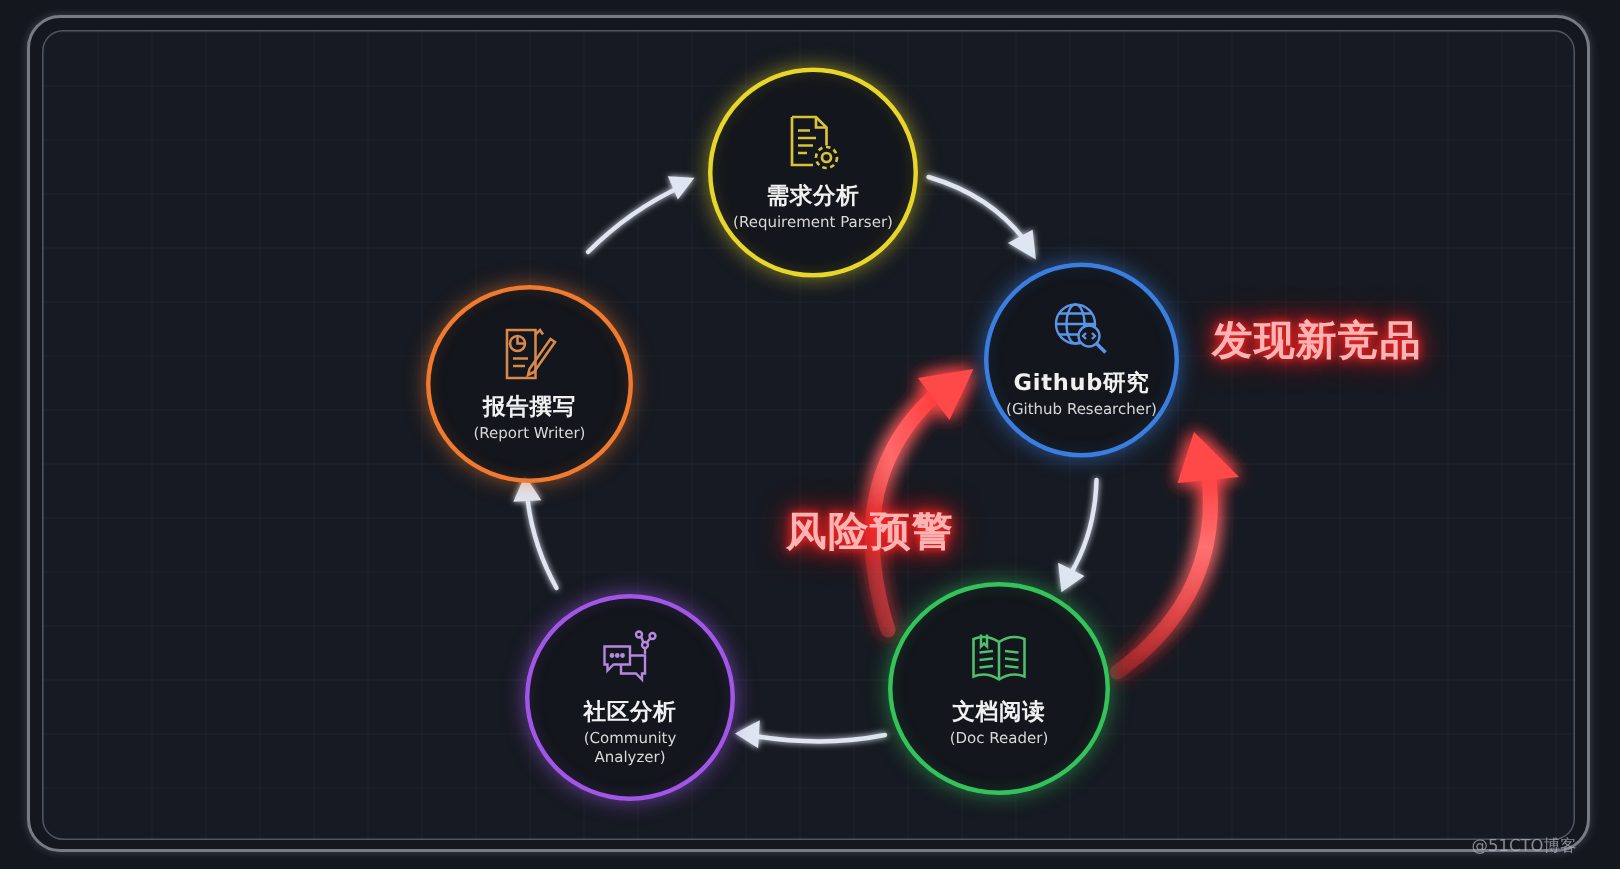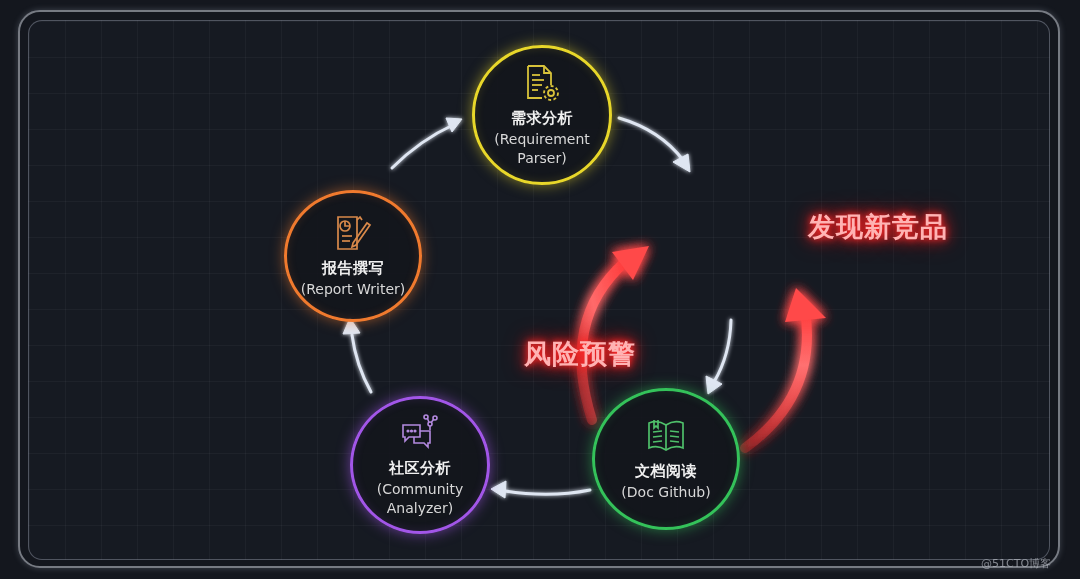--- a/index.html
+++ b/index.html
@@ -26,21 +26,21 @@
     }
     svg.overlay { position: absolute; left: 0; top: 0; }
 
     .node {
       position: absolute; border-radius: 50%;
       display: flex; flex-direction: column; align-items: center; justify-content: center;
       text-align: center; background: rgba(20,22,28,0.92);
     }
     .node .icon { width: 40px; height: 40px; margin-bottom: 6px; }
     .node .cn { font-size: 15px; font-weight: bold; color: #f0f0f0; line-height: 1.2; letter-spacing: 0.5px; }
-    .node .en { font-size: 14px; color: #d8d8d8; line-height: 1.3; margin-top: 3px; max-width: 110px; }
+    .node .en { font-size: 10px; color: #d8d8d8; line-height: 1.3; margin-top: 3px; max-width: 110px; }
 
     .n-yellow { left: 472px; top: 45px; width: 140px; height: 140px;
       border: 3px solid #e8d72a; box-shadow: 0 0 14px rgba(232,215,42,0.55), inset 0 0 10px rgba(232,215,42,0.15); }
     .n-blue { left: 656px; top: 175px; width: 130px; height: 130px;
       border: 3px solid #3a7fe0; box-shadow: 0 0 14px rgba(58,127,224,0.6), inset 0 0 10px rgba(58,127,224,0.15); }
     .n-orange { left: 284px; top: 190px; width: 138px; height: 132px;
       border: 3px solid #f07a2e; box-shadow: 0 0 14px rgba(240,122,46,0.55), inset 0 0 10px rgba(240,122,46,0.15); }
     .n-purple { left: 350px; top: 396px; width: 140px; height: 138px;
       border: 3px solid #a256e8; box-shadow: 0 0 14px rgba(162,86,232,0.6), inset 0 0 10px rgba(162,86,232,0.15); }
     .n-green { left: 592px; top: 388px; width: 148px; height: 142px;
@@ -141,20 +141,36 @@
         <line x1="10" y1="22" x2="20" y2="22"></line>
         <line x1="10" y1="27" x2="16" y2="27"></line>
         <circle cx="29" cy="30" r="3"></circle>
         <circle cx="29" cy="30" r="7" stroke-dasharray="3 2.4"></circle>
       </g>
     </svg>
     <div class="cn">需求分析</div>
     <div class="en">(Requirement Parser)</div>
   </div>
 
+  <div class="node n-blue">
+    <svg class="icon" viewBox="0 0 40 40">
+      <g fill="none" stroke="#5a94e6" stroke-width="1.6">
+        <circle cx="16" cy="16" r="13"></circle>
+        <ellipse cx="16" cy="16" rx="6" ry="13"></ellipse>
+        <line x1="3" y1="16" x2="29" y2="16"></line>
+        <line x1="5" y1="9" x2="27" y2="9"></line>
+        <line x1="5" y1="23" x2="27" y2="23"></line>
+        <circle cx="25" cy="24" r="7" fill="#14161c"></circle>
+        <path d="M23,22 L21,24 L23,26 M27,22 L29,24 L27,26"></path>
+        <line x1="30" y1="29" x2="36" y2="35" stroke-width="2.4"></line>
+      </g>
+    </svg>
+    <div class="cn">Github研究</div>
+    <div class="en">(Github Researcher)</div>
+  </div>
 
   <div class="node n-orange">
     <svg class="icon" viewBox="0 0 40 40">
       <g fill="none" stroke="#d9894a" stroke-width="1.7">
         <path d="M5,4 H24 V36 H5 Z"></path>
         <circle cx="12" cy="13" r="5"></circle>
         <path d="M12,8 V13 H17"></path>
         <line x1="9" y1="23" x2="19" y2="23"></line>
         <line x1="9" y1="28" x2="17" y2="28"></line>
         <path d="M20,30 L34,10 L37,12 L23,32 L19,34 Z"></path>
@@ -193,20 +209,20 @@
         <path d="M8,4 V12 L10,10 L12,12 V4"></path>
         <line x1="7" y1="16" x2="16" y2="15"></line>
         <line x1="7" y1="21" x2="16" y2="20"></line>
         <line x1="7" y1="26" x2="16" y2="25"></line>
         <line x1="24" y1="15" x2="33" y2="16"></line>
         <line x1="24" y1="20" x2="33" y2="21"></line>
         <line x1="24" y1="25" x2="33" y2="26"></line>
       </g>
     </svg>
     <div class="cn">文档阅读</div>
-    <div class="en">(Doc Github)</div>
+    <div class="en">(Doc Reader)</div>
   </div>
 
   <div class="callout callout-new">发现新竞品</div>
   <div class="callout callout-risk">风险预警</div>
 
   <div class="source-tag">@51CTO博客</div>
 </div>
 
 </body></html>

